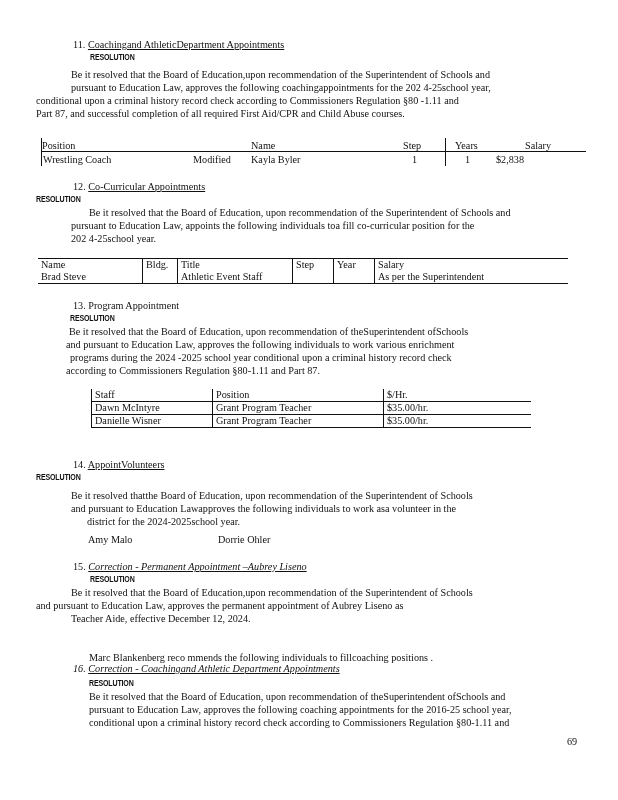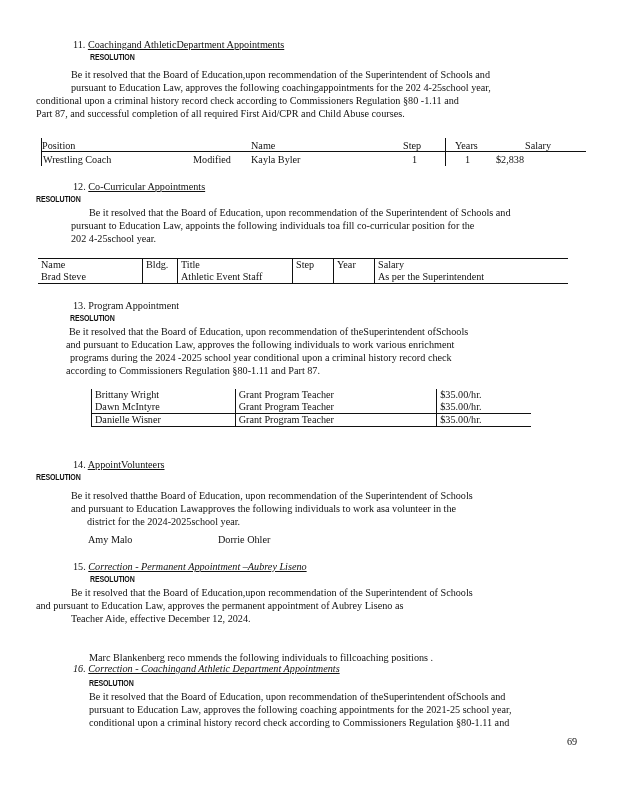--- a/index.html
+++ b/index.html
@@ -77,24 +77,24 @@
   <span>Program Appointment</span>
 </div>
 <div class="abs res" style="left:70px;top:312px;">RESOLUTION</div>
 <div class="abs" style="left:69px;top:325px;">Be it resolved  that the Board of Education, upon recommendation  of theSuperintendent   ofSchools</div>
 <div class="abs" style="left:66px;top:338px;">and        pursuant   to Education Law, approves the following individuals to work various enrichment</div>
 <div class="abs" style="left:70px;top:351px;">programs during  the 2024      -2025 school  year conditional upon a criminal history record check</div>
 <div class="abs" style="left:66px;top:364px;">according to        Commissioners  Regulation §80-1.11 and Part 87.</div>
 
 <table style="left:91px;top:389px;width:440px;" class="bb">
   <tbody>
-  <tr>
-    <td class="bl">Brittany Wright</td>
-    <td class="bl">Grant Program  Teacher</td>
-    <td class="bl">$35.00/hr.</td>
+      <tr class="bb">
+    <td class="bl" style="width:114px;">Staff</td>
+    <td class="bl" style="width:164px;">Position</td>
+    <td class="bl">$/Hr.</td>
   </tr>
   <tr class="bb">
     <td class="bl">Dawn McIntyre</td>
     <td class="bl">Grant Program  Teacher</td>
     <td class="bl">$35.00/hr.</td>
   </tr>
   <tr>
     <td class="bl">Danielle Wisner</td>
     <td class="bl">Grant Program  Teacher</td>
     <td class="bl">$35.00/hr.</td>
@@ -122,16 +122,16 @@
 <div class="abs" style="left:36px;top:599px;">and  pursuant  to Education  Law, approves  the permanent  appointment  of Aubrey  Liseno as</div>
 <div class="abs" style="left:71px;top:612px;">Teacher Aide,  effective December  12, 2024.</div>
 
 <div class="abs i" style="left:73px;top:638px;">
   <span>16.</span>
   <span class="u">Correction - Coachingand Athletic  Department Appointments</span>
 </div>
 <div class="abs" style="left:89px;top:651px;">Marc Blankenberg reco mmends  the following individuals  to fillcoaching  positions .</div>
 <div class="abs res" style="left:89px;top:677px;">RESOLUTION</div>
 <div class="abs" style="left:89px;top:690px;">Be it resolved  that the Board of Education,  upon recommendation  of theSuperintendent   ofSchools and</div>
-<div class="abs" style="left:89px;top:703px;">pursuant  to Education  Law, approves  the following coaching appointments  for the 2021-25 school year,</div>
+<div class="abs" style="left:89px;top:703px;">pursuant  to Education  Law, approves  the following coaching appointments  for the 2016-25 school year,</div>
 <div class="abs" style="left:89px;top:716px;">conditional  upon  a criminal  history record  check according  to Commissioners  Regulation  §80-1.11 and</div>
 
 <div class="abs" style="left:567px;top:735px;text-align:right;">69</div>
 
 </body></html>

